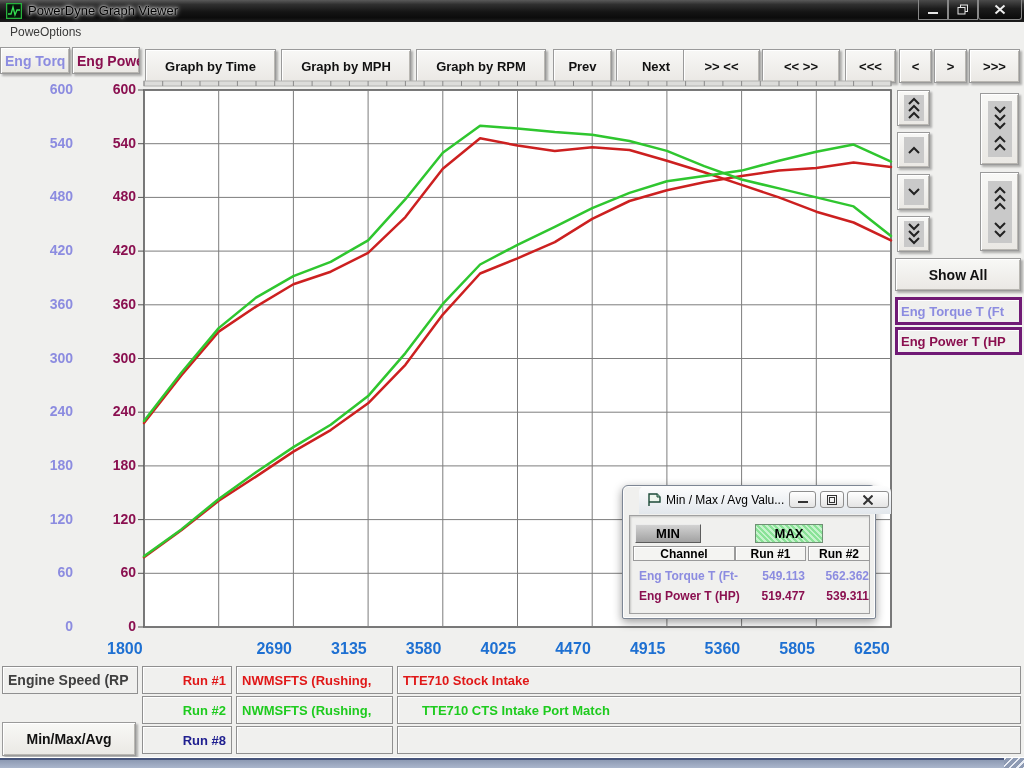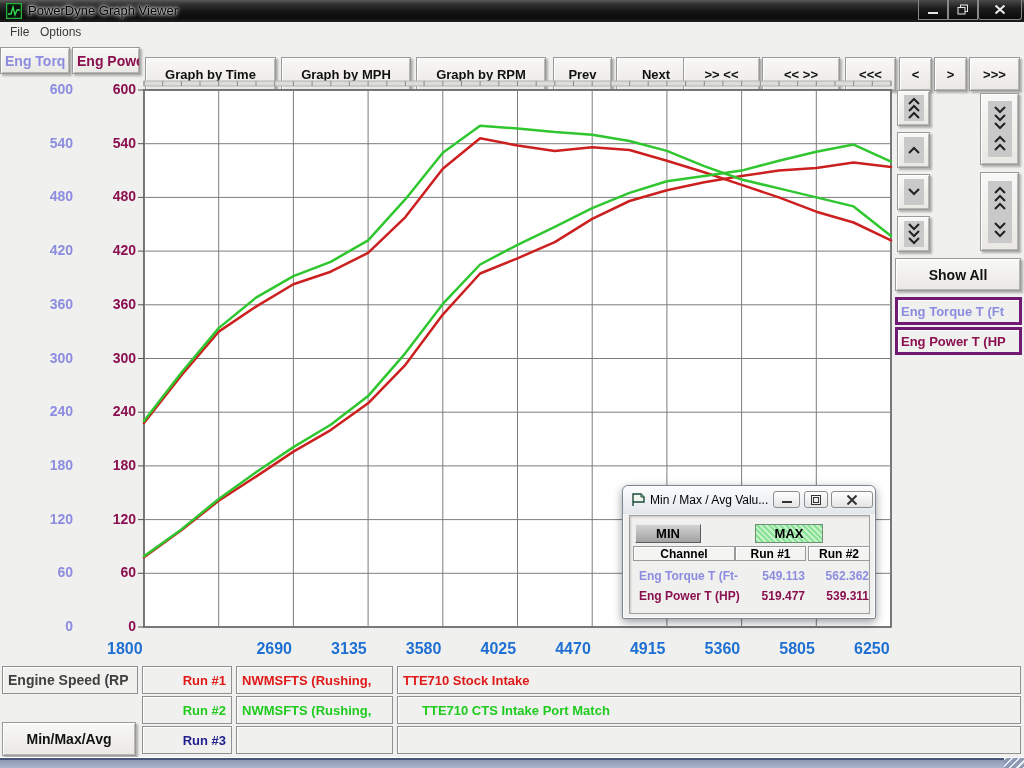--- a/index.html
+++ b/index.html
@@ -25,21 +25,21 @@
 
   
   .btn3d{position:absolute;background:linear-gradient(180deg,#f8f8f6,#eae8e4);
     border:1px solid #9a9a9a;
     box-shadow:inset 1px 1px 0 #ffffff,inset -1px -1px 0 #b9b7b2,1.5px 1.5px 2px rgba(0,0,0,.28);
     display:flex;align-items:center;justify-content:center;
     font-weight:bold;font-size:13px;color:#111;cursor:default;white-space:nowrap;overflow:hidden;}
 
   .chanbtn{top:47px;height:27px;font-size:14px;justify-content:flex-start;padding-left:4px;}
 
-  .toolbtn{top:57px;height:34px;}
+  .toolbtn{top:49px;height:34px;}
 
   
   .ylab{position:absolute;font-size:14px;font-weight:bold;text-align:right;height:16px;line-height:16px;}
   .xlab{position:absolute;font-size:16px;font-weight:bold;text-align:left;height:16px;line-height:16px;}
 
   #chart-wrap{position:absolute;left:138px;top:80px;width:756px;height:552px;}
 
   
   .sbtn{width:33px;height:36px;}
   .sbtn-in,.tbtn-in{background:#c9c9c9;display:flex;flex-direction:column;align-items:center;justify-content:center;}
@@ -52,21 +52,21 @@
   
   .bbox{position:absolute;height:28px;background:#f0f0ee;border:1px solid #909090;
     box-shadow:inset 1px 1px 0 #fff;font-weight:bold;font-size:13px;display:flex;align-items:center;
     white-space:nowrap;overflow:hidden;padding:0 5px;}
   .bbox.rightal{justify-content:flex-end;}
 
   
   #mmwin{position:absolute;left:622px;top:485px;width:254px;height:134px;background:#f0f0ee;
     border:1px solid #7d8694;border-radius:6px 6px 2px 2px;
     box-shadow:0 3px 10px rgba(0,0,0,.4), inset 0 0 0 1px rgba(255,255,255,.85);}
-  #mmwin .mmtitle{position:absolute;left:0;top:0;width:100%;height:28px;
+  #mmwin .mmtitle{position:absolute;left:16px;top:0;width:100%;height:28px;
     background:linear-gradient(180deg,#fdfdfd,#eef1f4 55%,#e2e7ec);border-radius:6px 6px 0 0;}
   #mmwin .mmtitle span{position:absolute;left:27px;top:7px;font-size:12px;color:#000;}
   .mmcap{position:absolute;top:5px;height:17px;background:linear-gradient(180deg,#ffffff,#e4e4e4);
     border:1px solid #8e8e8e;border-radius:3px;display:flex;align-items:center;justify-content:center;}
   #mm-min{left:150px;width:27px;} #mm-max{left:181px;width:24px;} #mm-close{left:208px;width:42px;}
   #mmpanel{position:absolute;left:6px;top:29px;width:241px;height:99px;background:#f0f0ee;
     border:1px solid #a0a0a0;box-shadow:inset 1px 1px 2px rgba(0,0,0,.18);}
   #mm-minbtn{left:12px;top:38px;width:66px;height:19px;position:absolute;
     background:linear-gradient(180deg,#d2d2d2,#a2a2a2);border:1px solid;border-color:#ececec #5c5c5c #5c5c5c #ececec;
     font-weight:bold;font-size:13px;display:flex;align-items:center;justify-content:center;}
@@ -108,21 +108,21 @@
     </div>
     <div id="btn-close" class="capbtn">
       <svg width="12" height="11">
         <line x1="1.5" y1="1.5" x2="10.5" y2="9.5" stroke="#eee" stroke-width="2"></line>
         <line x1="10.5" y1="1.5" x2="1.5" y2="9.5" stroke="#eee" stroke-width="2"></line>
       </svg>
     </div>
   </div>
 
   <div id="menubar">
-    <span id="menu-file" class="menu-item">File</span>
+    <span id="menu-file" class="menu-item">Powe</span>
     <span id="menu-options" class="menu-item">Options</span>
   </div>
 
   <div class="btn3d chanbtn" style="left:0;width:70px;">
     <span style="color: rgb(140, 140, 224);">Eng Torq</span>
   </div>
   <div class="btn3d chanbtn" style="left:72px;width:68px;">
     <span style="color: rgb(138, 16, 80);">Eng Powe</span>
   </div>
 
@@ -349,21 +349,21 @@
     <span style="color: rgb(30, 203, 30);">Run #2</span>
   </div>
   <div class="bbox" style="left:236px;top:696px;width:157px;">
     <span style="color: rgb(30, 203, 30);">NWMSFTS (Rushing,</span>
   </div>
   <div class="bbox" style="left:397px;top:696px;width:624px;padding-left:24px;">
     <span style="color: rgb(30, 203, 30);">TTE710 CTS Intake Port Match</span>
   </div>
 
   <div class="bbox rightal" style="left:142px;top:726px;width:90px;">
-    <span style="color: rgb(32, 32, 144);">Run #3</span>
+    <span style="color: rgb(32, 32, 144);">Run #8</span>
   </div>
   <div class="bbox" style="left:236px;top:726px;width:157px;">
     <span style="color: rgb(32, 32, 144);"></span>
   </div>
   <div class="bbox" style="left:397px;top:726px;width:624px;">
     <span style="color: rgb(32, 32, 144);"></span>
   </div>
 
   <div class="btn3d" style="left:2px;top:722px;width:134px;height:34px;font-size:14px;">Min/Max/Avg</div>
 

